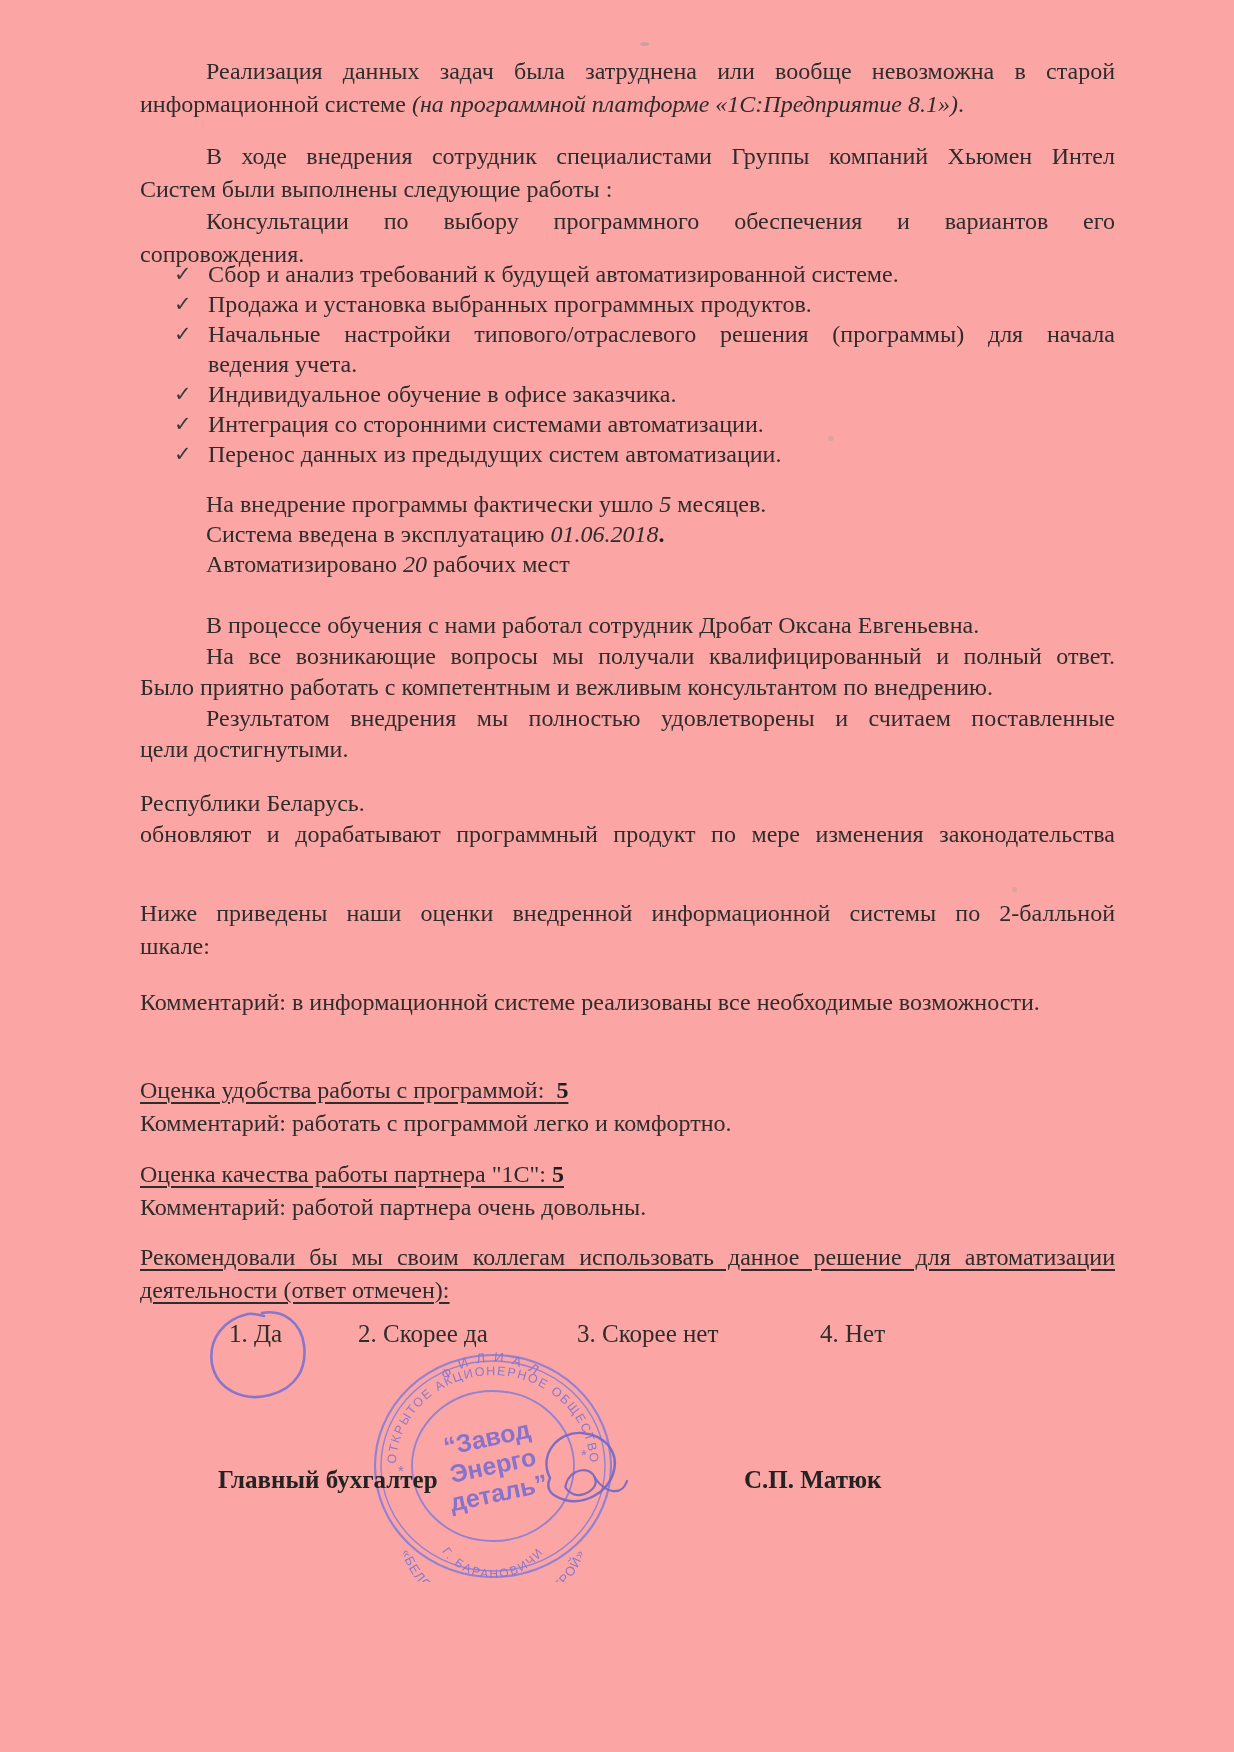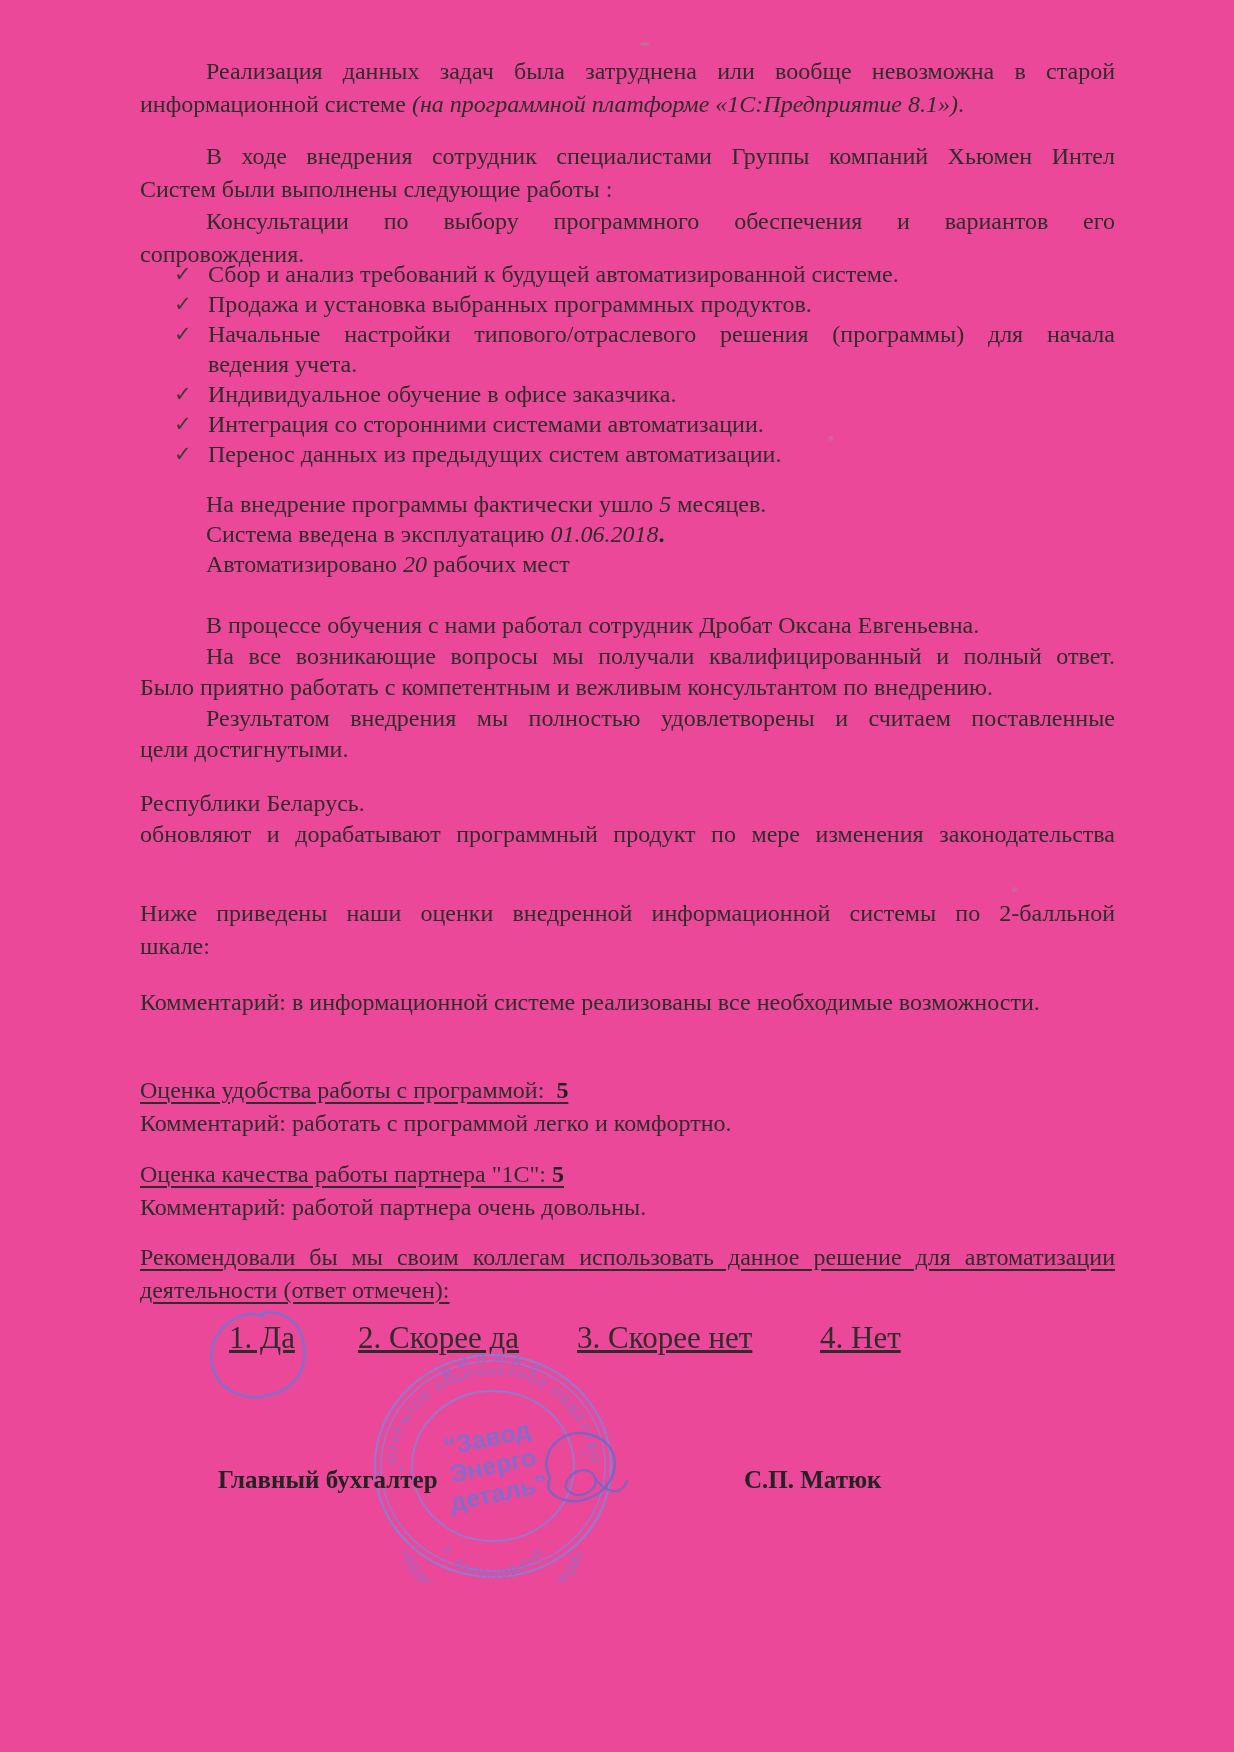--- a/index.html
+++ b/index.html
@@ -1,34 +1,34 @@
 <!DOCTYPE html>
 <html><head>
 <meta charset="utf-8">
 <style>
   html,body { margin:0; padding:0; background:#e8e8e8; }
   .page {
     position:relative; width:1234px; height:1752px; margin:0 auto;
-    background:#ec4899; overflow:hidden;
+    background:#fca5a5; overflow:hidden;
     font-family:"Liberation Serif","DejaVu Serif",serif;
     color:#2e2d2b; font-size:24px;
   }
   .block { position:absolute; left:140px; width:975px; }
   .ln  { display:block; line-height:33px; }
   .lh30 .ln { line-height:30px; }
   .lh31 .ln { line-height:31px; }
   .j   { text-align:justify; text-align-last:justify; }
   .ind { text-indent:66px; }
   .it  { font-style:italic; }
   .b   { font-weight:bold; color:#1e1e1e; }
   .u   { text-decoration:underline; text-underline-offset:4px; text-decoration-thickness:1.6px; }
   .checklist { position:absolute; left:140px; width:975px; top:259px; list-style:none; margin:0; padding:0; }
   .citem { position:relative; padding-left:68px; line-height:30px; }
   .check { position:absolute; left:34px; top:0; font-family:"DejaVu Sans",sans-serif; font-size:21px; color:#3a3a38; }
-  .opt { position:absolute; top:1320px; font-size:31px; white-space:nowrap;text-decoration:underline; }
+  .opt { position:absolute; top:1320px; font-size:25px; white-space:nowrap; }
   .sig-label { position:absolute; top:1466px; font-weight:bold; font-size:25px; color:#232323; white-space:nowrap;margin-left:18px; }
   .overlay { position:absolute; pointer-events:none; }
   .speck { position:absolute; background:#9a9a98; border-radius:50%; opacity:.45; }
   .stamp-text { font-family:"Liberation Sans","DejaVu Sans",sans-serif; fill:#8274cf; }
 </style>
 </head>
 <body>
 
 <div class="page">
 

